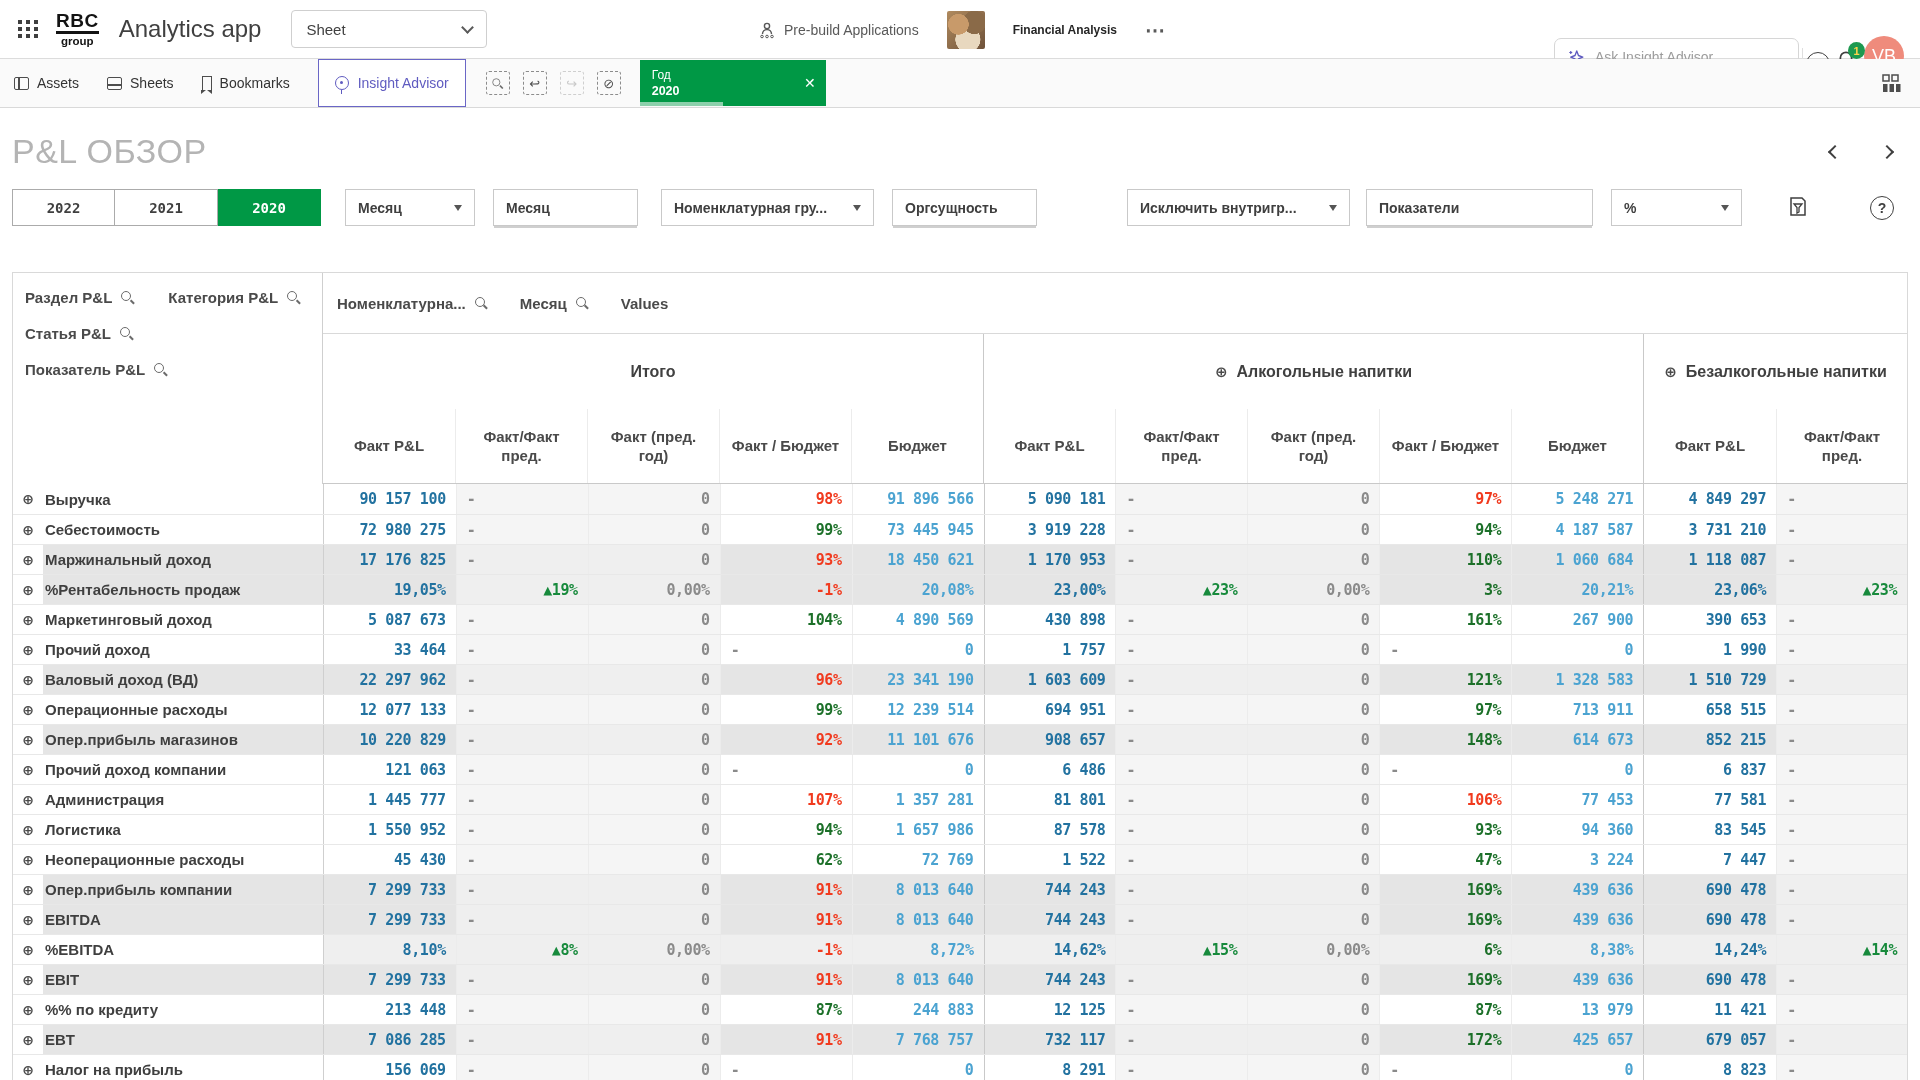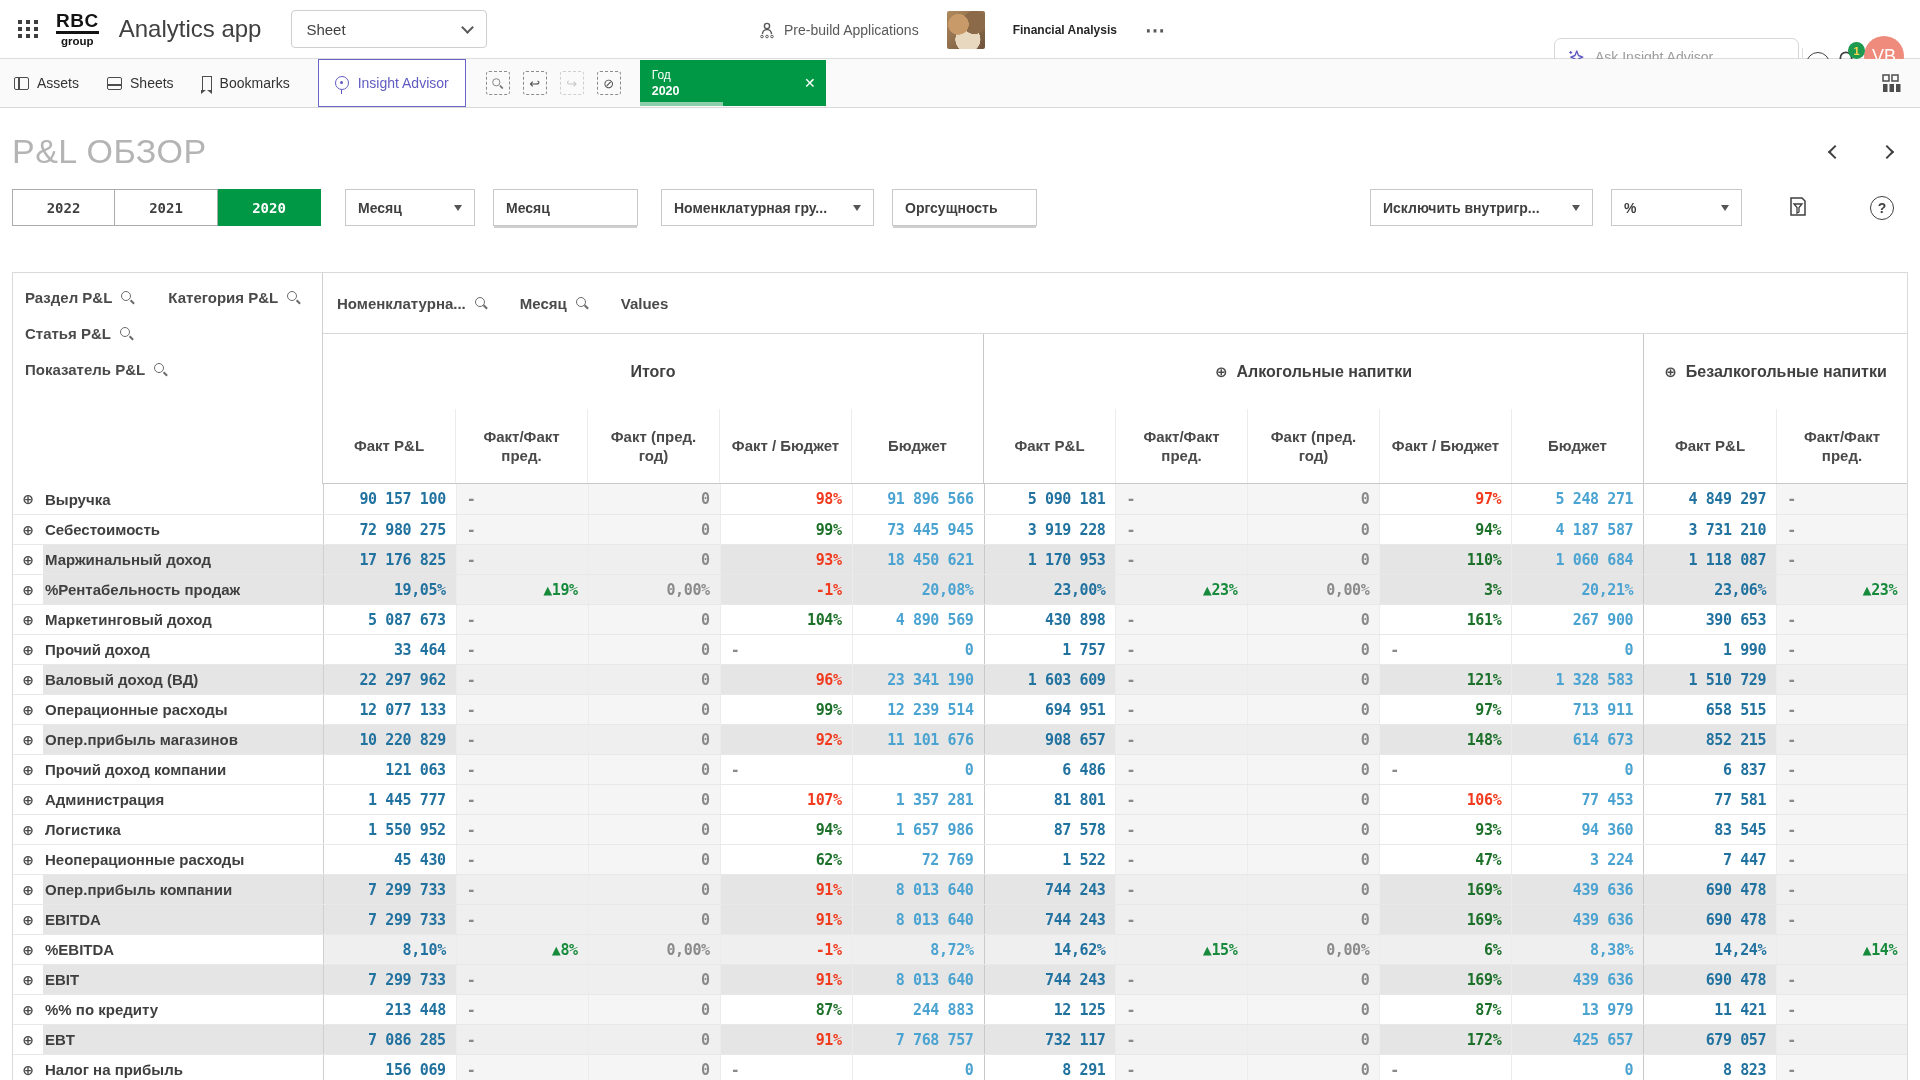--- a/index.html
+++ b/index.html
@@ -313,20 +313,23 @@
       <span>Номенклатурная гру...</span>
       <span class="car"></span>
     </div>
     <div class="fbox lb" style="width:145px;margin-left:18px">
       <span>Оргсущность</span>
     </div>
     <div class="fdd" style="width:223px;margin-left:auto">
       <span>Исключить внутригр...</span>
       <span class="car"></span>
     </div>
+    <div class="fbox lb" style="width:227px;margin-left:16px">
+      <span>Показатели</span>
+    </div>
     <div class="fdd" style="width:131px;margin-left:18px">
       <span>%</span>
       <span class="car"></span>
     </div>
     <span class="ficon">
       <svg width="20" height="24" viewBox="0 0 20 24">
         <path d="M3 2 h11 l3 3 v14 h-14 Z" fill="none" stroke="#3f3f3f" stroke-width="1.5"></path>
         <path d="M6 8 h8 l-3 3.5 v4.5 l-2 1.2 v-5.7 Z" fill="none" stroke="#3f3f3f" stroke-width="1.3"></path>
       </svg>
     </span>

